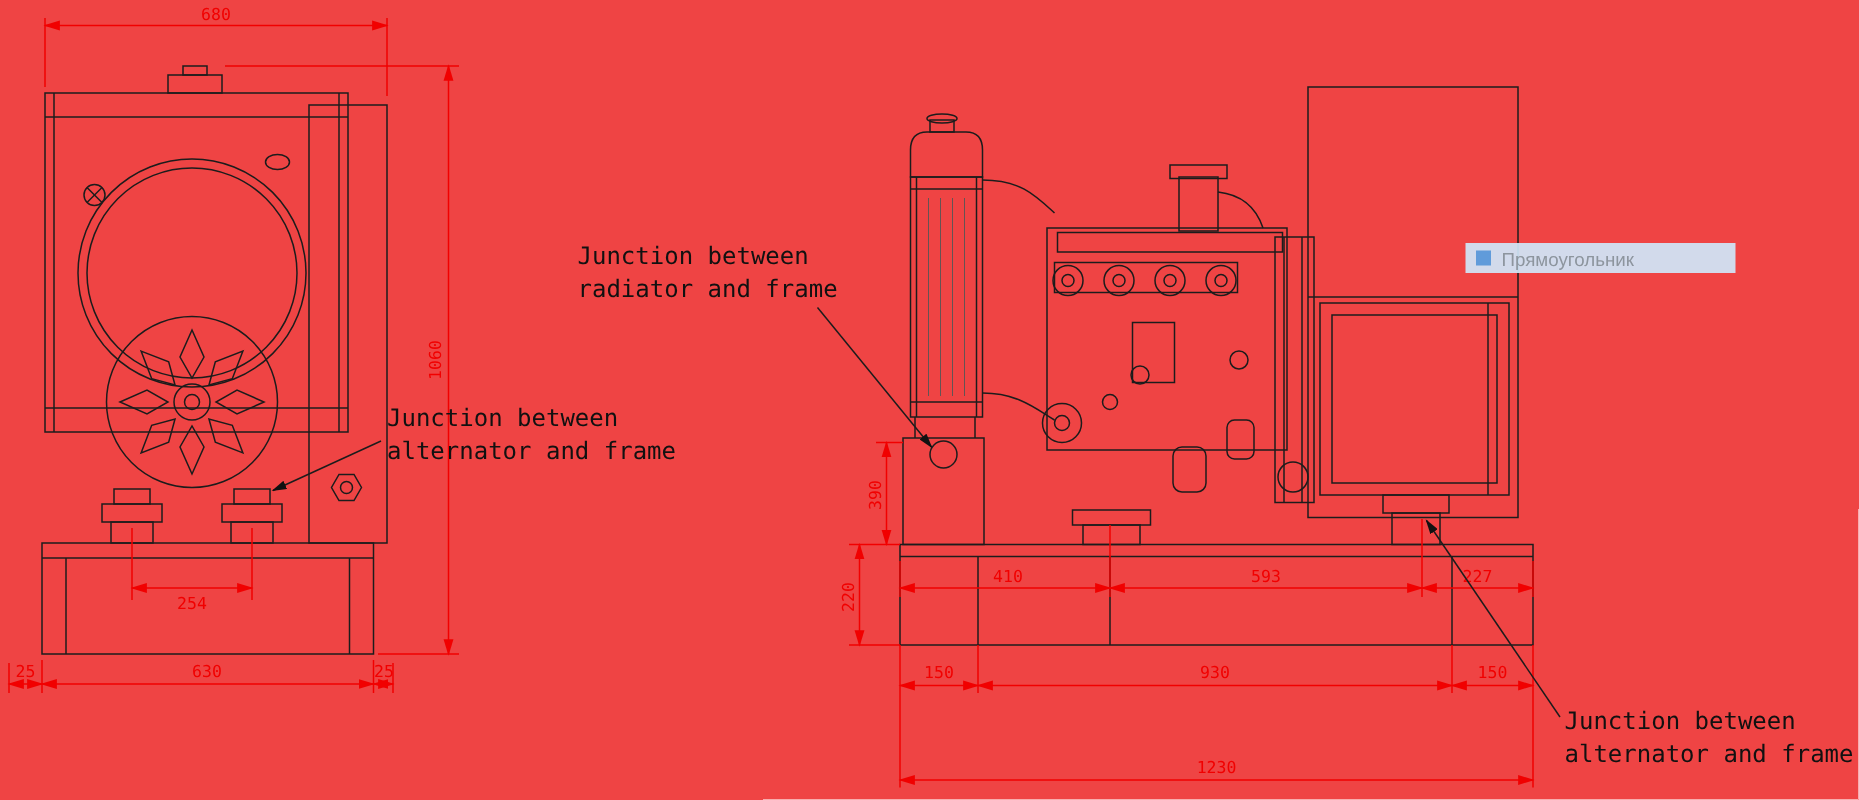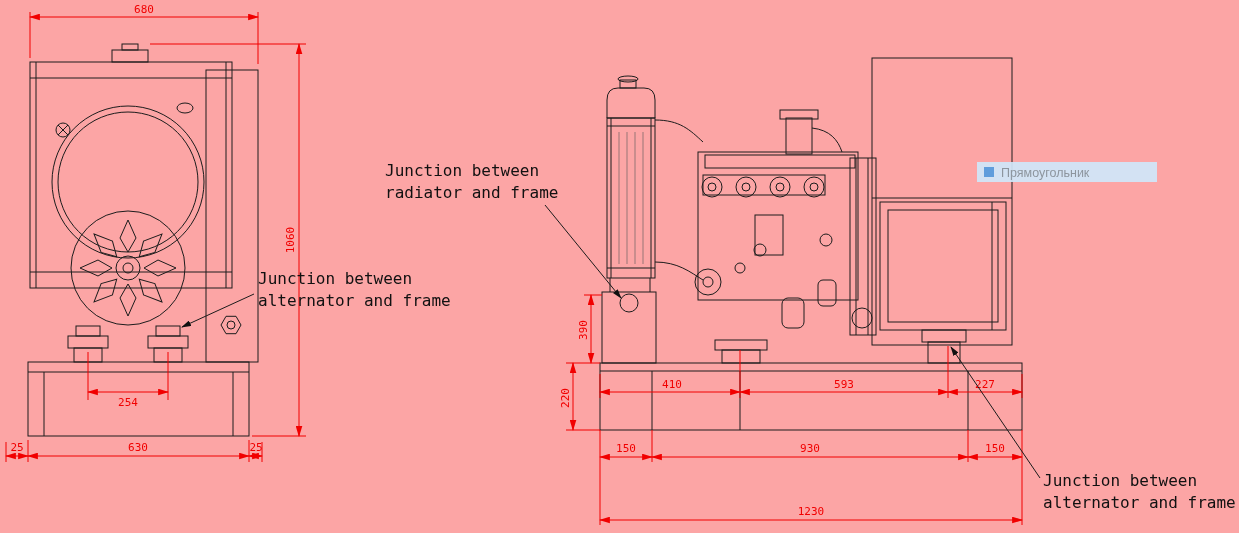--- a/index.html
+++ b/index.html
@@ -1,16 +1,16 @@
 <!DOCTYPE html>
 <html><head>
 <meta charset="utf-8">
 <style>
   html,body { margin:0; padding:0; background:#ffffff; }
-  .canvas { position:relative; width:1239px; height:533px; background:#fca5a5; overflow:hidden; }
+  .canvas { position:relative; width:1239px; height:533px; background:#ef4444; overflow:hidden; }
   svg { display:block; font-family:"DejaVu Sans Mono", monospace; }
   .blk { stroke:#1c1c1c; fill:none; stroke-width:1; }
   .thin { stroke:#555555; stroke-width:0.6; }
   .red { stroke:#f10000; fill:none; stroke-width:1; }
   text { stroke:none; }
   .dimtxt { fill:#f10000; font:11px "DejaVu Sans Mono", monospace; text-anchor:middle; }
   .anntxt { fill:#111111; font:16px "DejaVu Sans Mono", monospace; }
   .tiptxt { fill:#8d959e; font:12.5px "Liberation Sans", sans-serif; }
 </style>
 </head>

